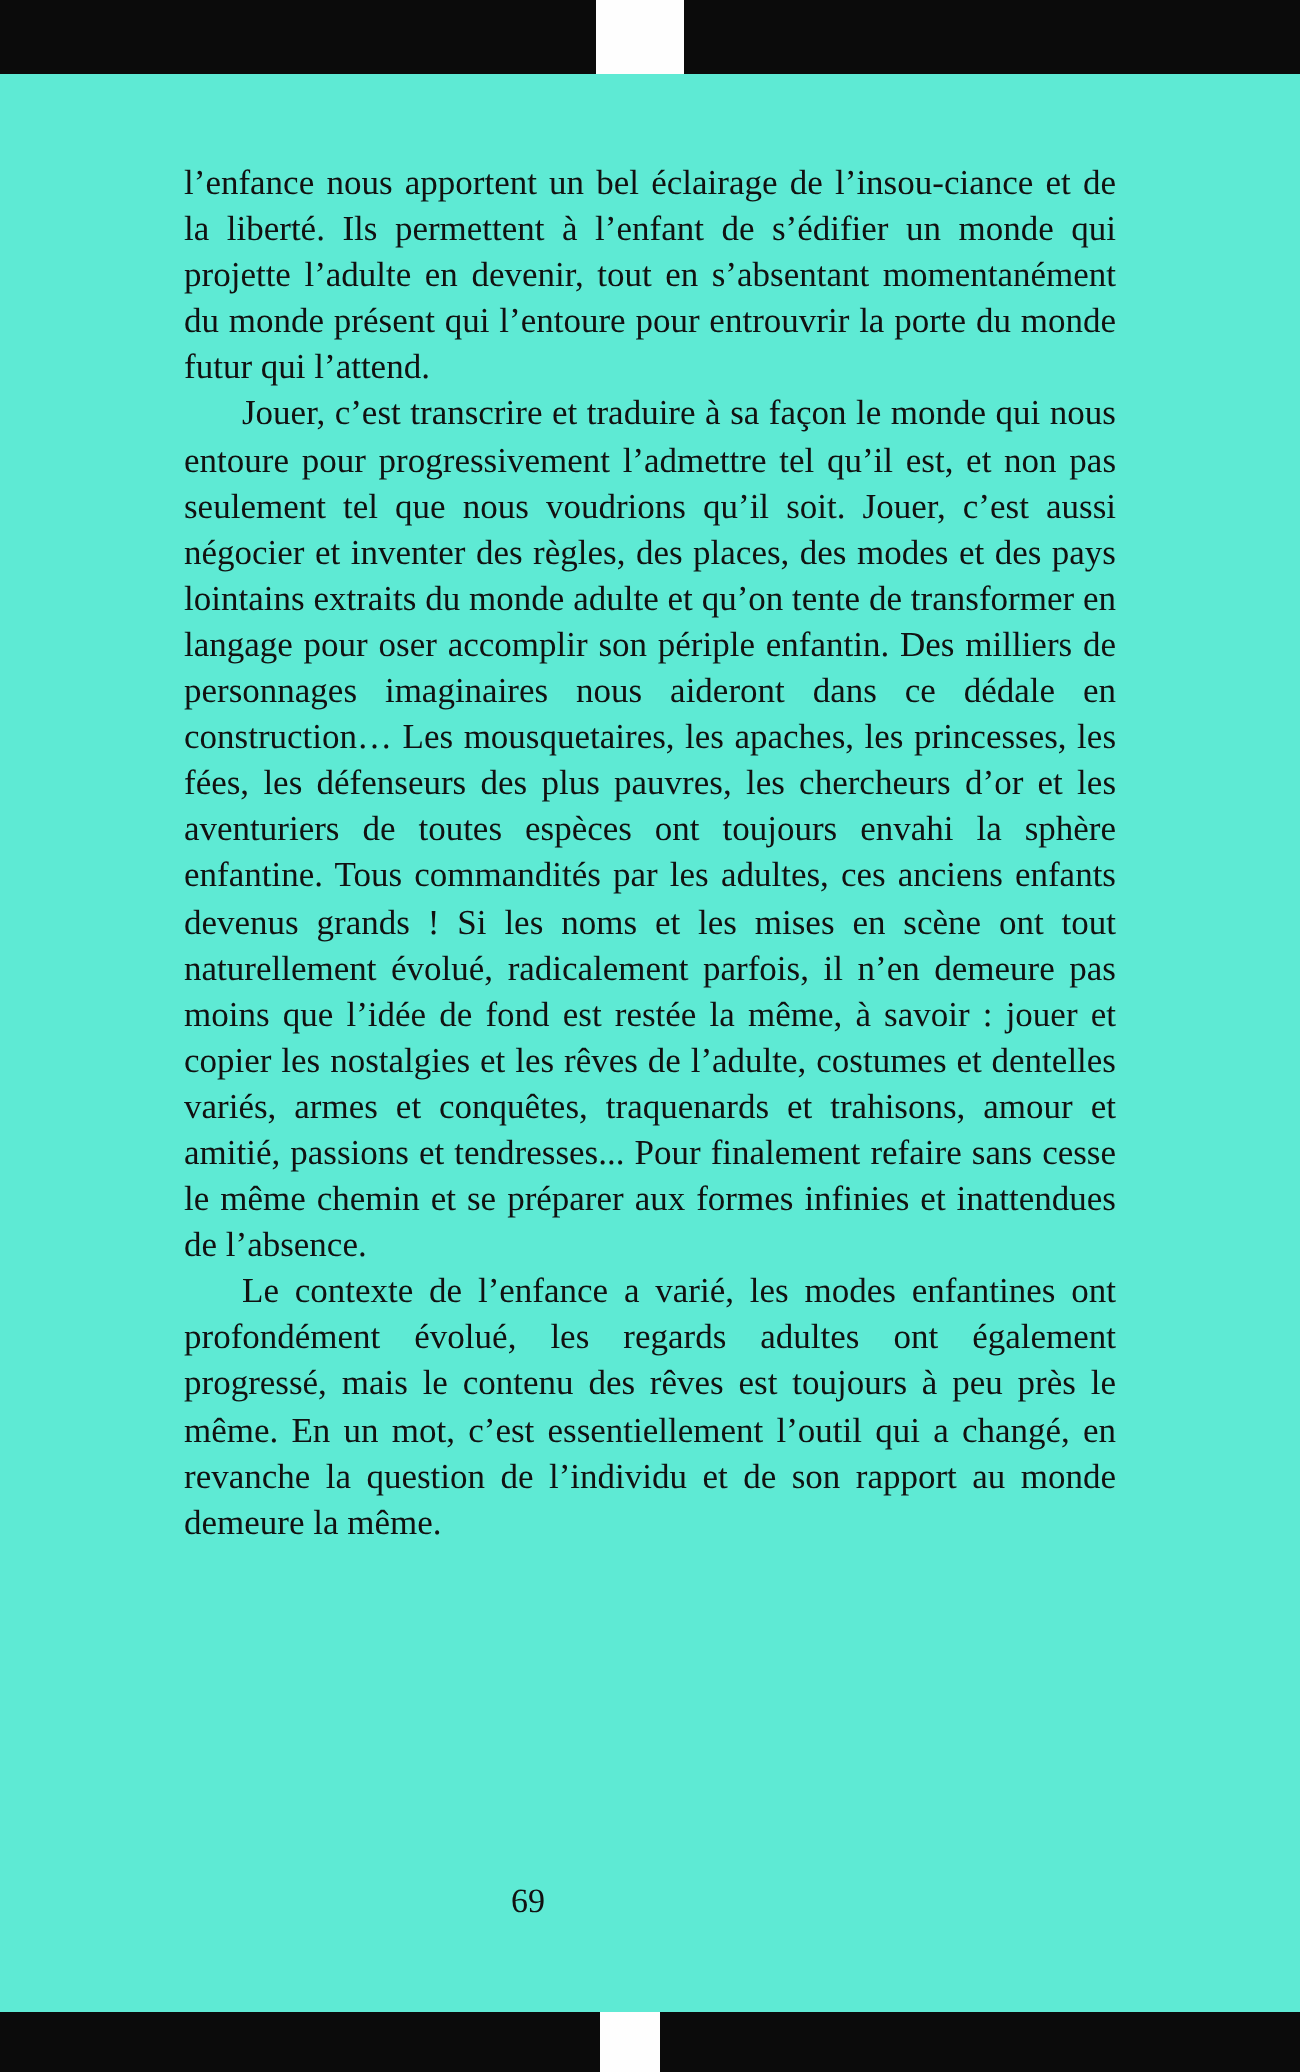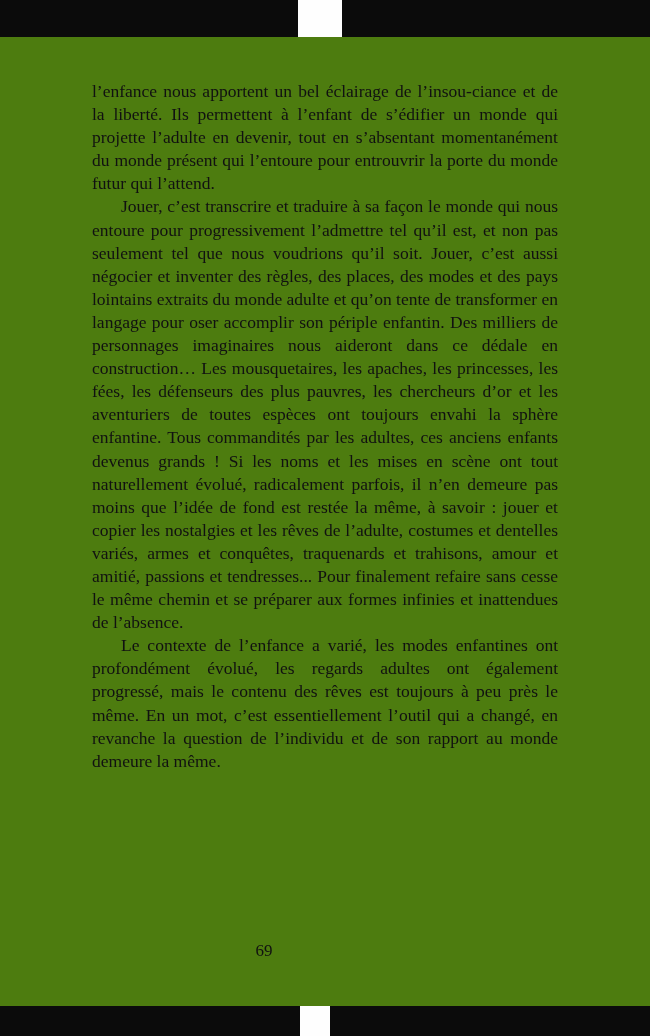--- a/index.html
+++ b/index.html
@@ -7,21 +7,21 @@
       padding: 0;
       width: 650px;
       height: 1036px;
       background: #ffffff;
       overflow: hidden;
     }
     .book-page {
       position: relative;
       width: 650px;
       height: 1036px;
-      background: #4d7c0f;
+      background: #5eead4;
       font-family: "Liberation Serif", serif;
       color: #111111;
     }
     
     .scan-bar {
       position: absolute;
       left: 0;
       width: 650px;
       background: #0b0b0b;
     }

